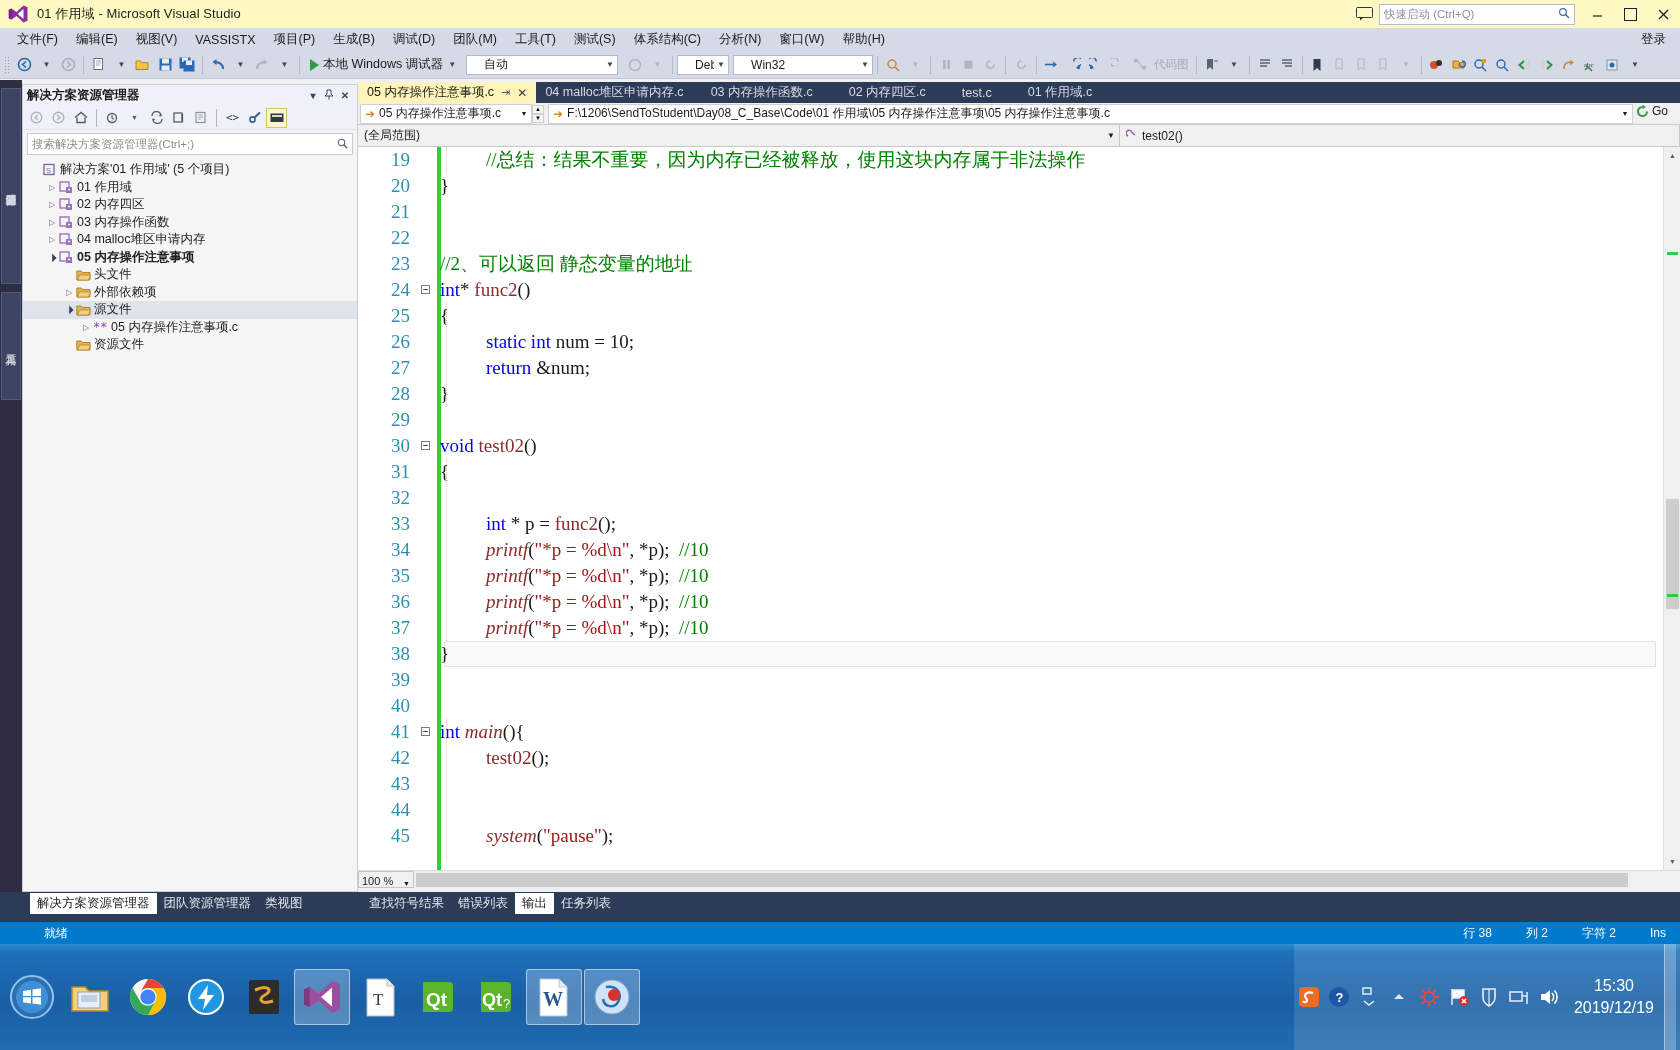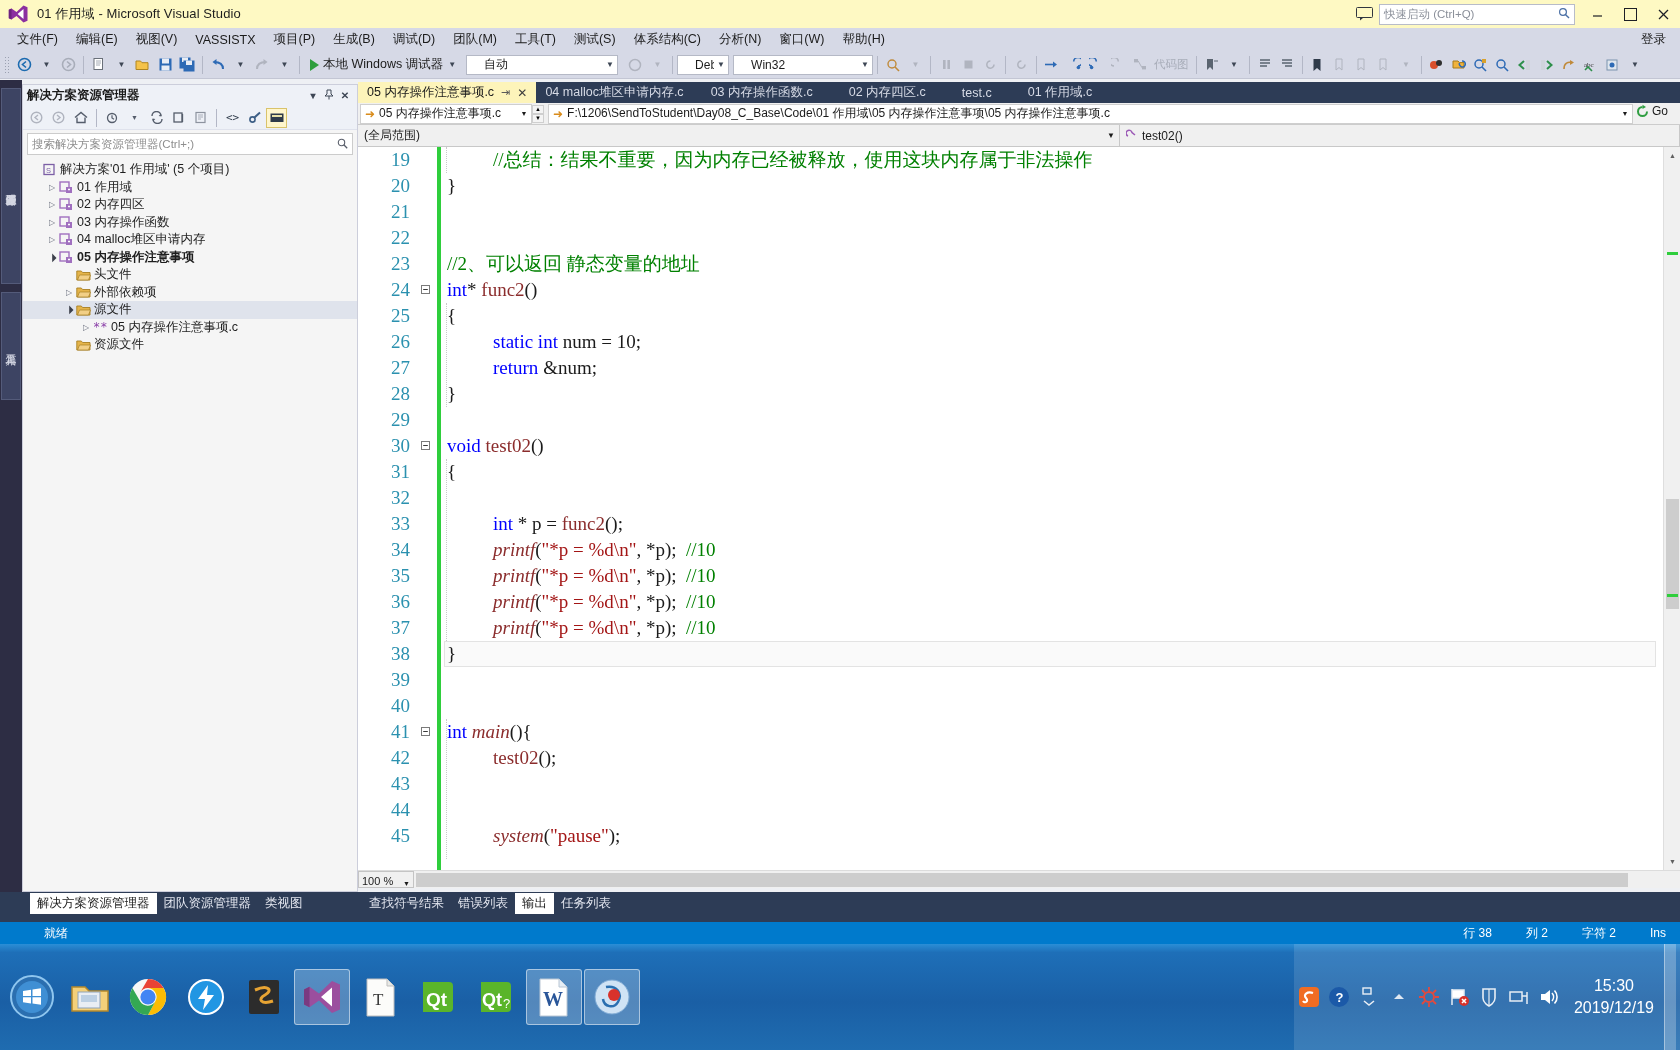--- a/index.html
+++ b/index.html
@@ -172,21 +172,21 @@
     font-family: "Liberation Serif", serif;
   }
   .cl { height: 26px; display:flex; align-items:center; white-space:pre; }
   .cl .ln {
     width: 58px; text-align:right; padding-right:6px;
     color: #2b91af; font-size: 19px; font-family:"Liberation Serif", serif;
   }
   .cl .fold {
     width: 18px; text-align:center; color:#6e6e6e; font-size: 11px;
   }
-  .cl .code { font-size: 19px; padding-left: 6px; margin-left: 7px; }
+  .cl .code { font-size: 19px; padding-left: 6px; }
   
   .c-com { color:#008000; }
   .c-kw  { color:#0000ff; }
   .c-fn  { color:#8b2c2c; font-style: italic; }
   .c-fn2 { color:#8b2c2c; }
   .c-str { color:#a31515; }
   .c-pln { color:#1b1b1b; }
   .curline-box {
     position:absolute; left: 86px; right: 24px; height: 26px;
     border: 1px solid #e3e3e3; background: #fafafa; z-index:0;

